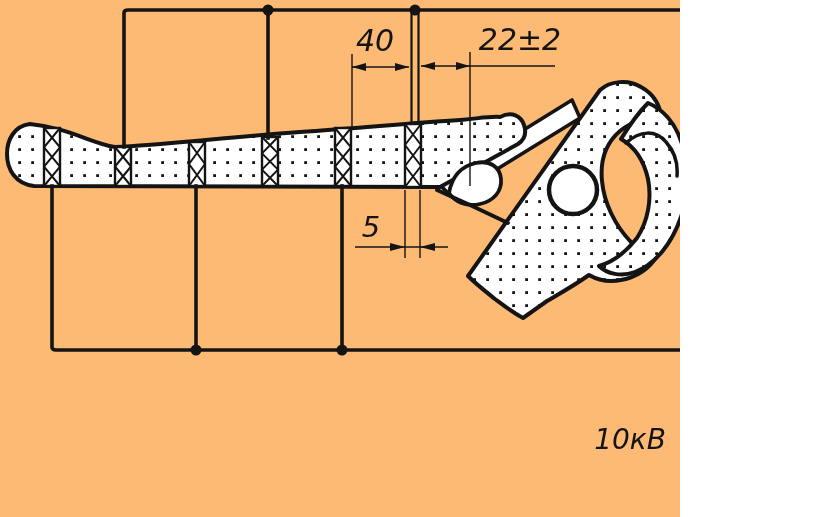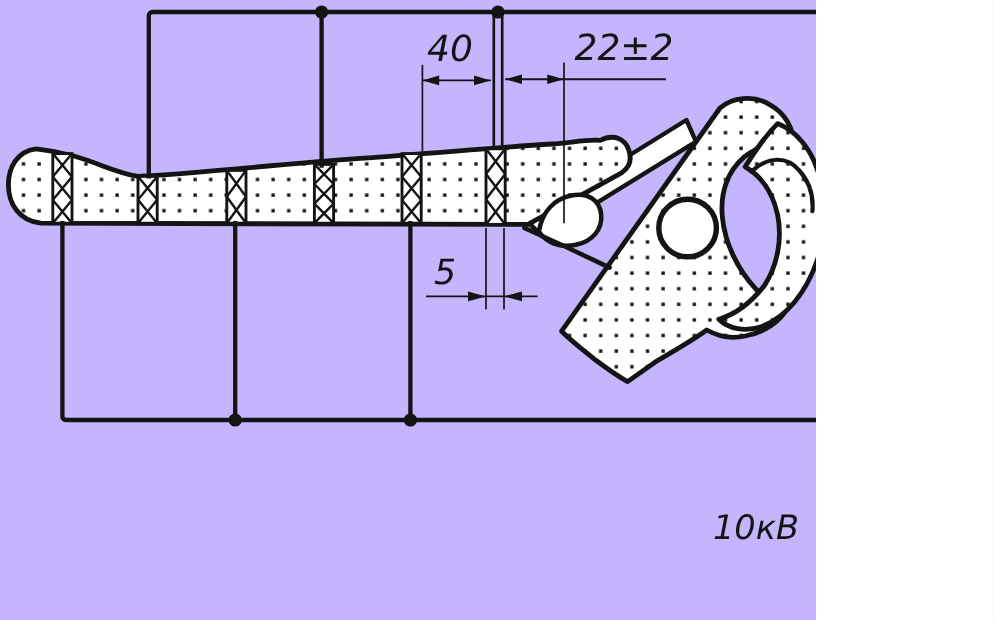--- a/index.html
+++ b/index.html
@@ -1,17 +1,17 @@
 <!DOCTYPE html>
 <html><head>
 <meta charset="utf-8">
 <style>
   html,body{margin:0;padding:0;background:#ffffff;}
   .stage{
-    width:680px;height:517px;position:relative;background:#c4b5fd;
+    width:680px;height:517px;position:relative;background:#fdba74;
     font-family:"DejaVu Sans",sans-serif;overflow:hidden;
   }
   svg{display:block;}
   text.dim{
     font-family:"DejaVu Sans",sans-serif;
     font-style:italic;
     fill:#141414;
   }
 </style>
 </head>

